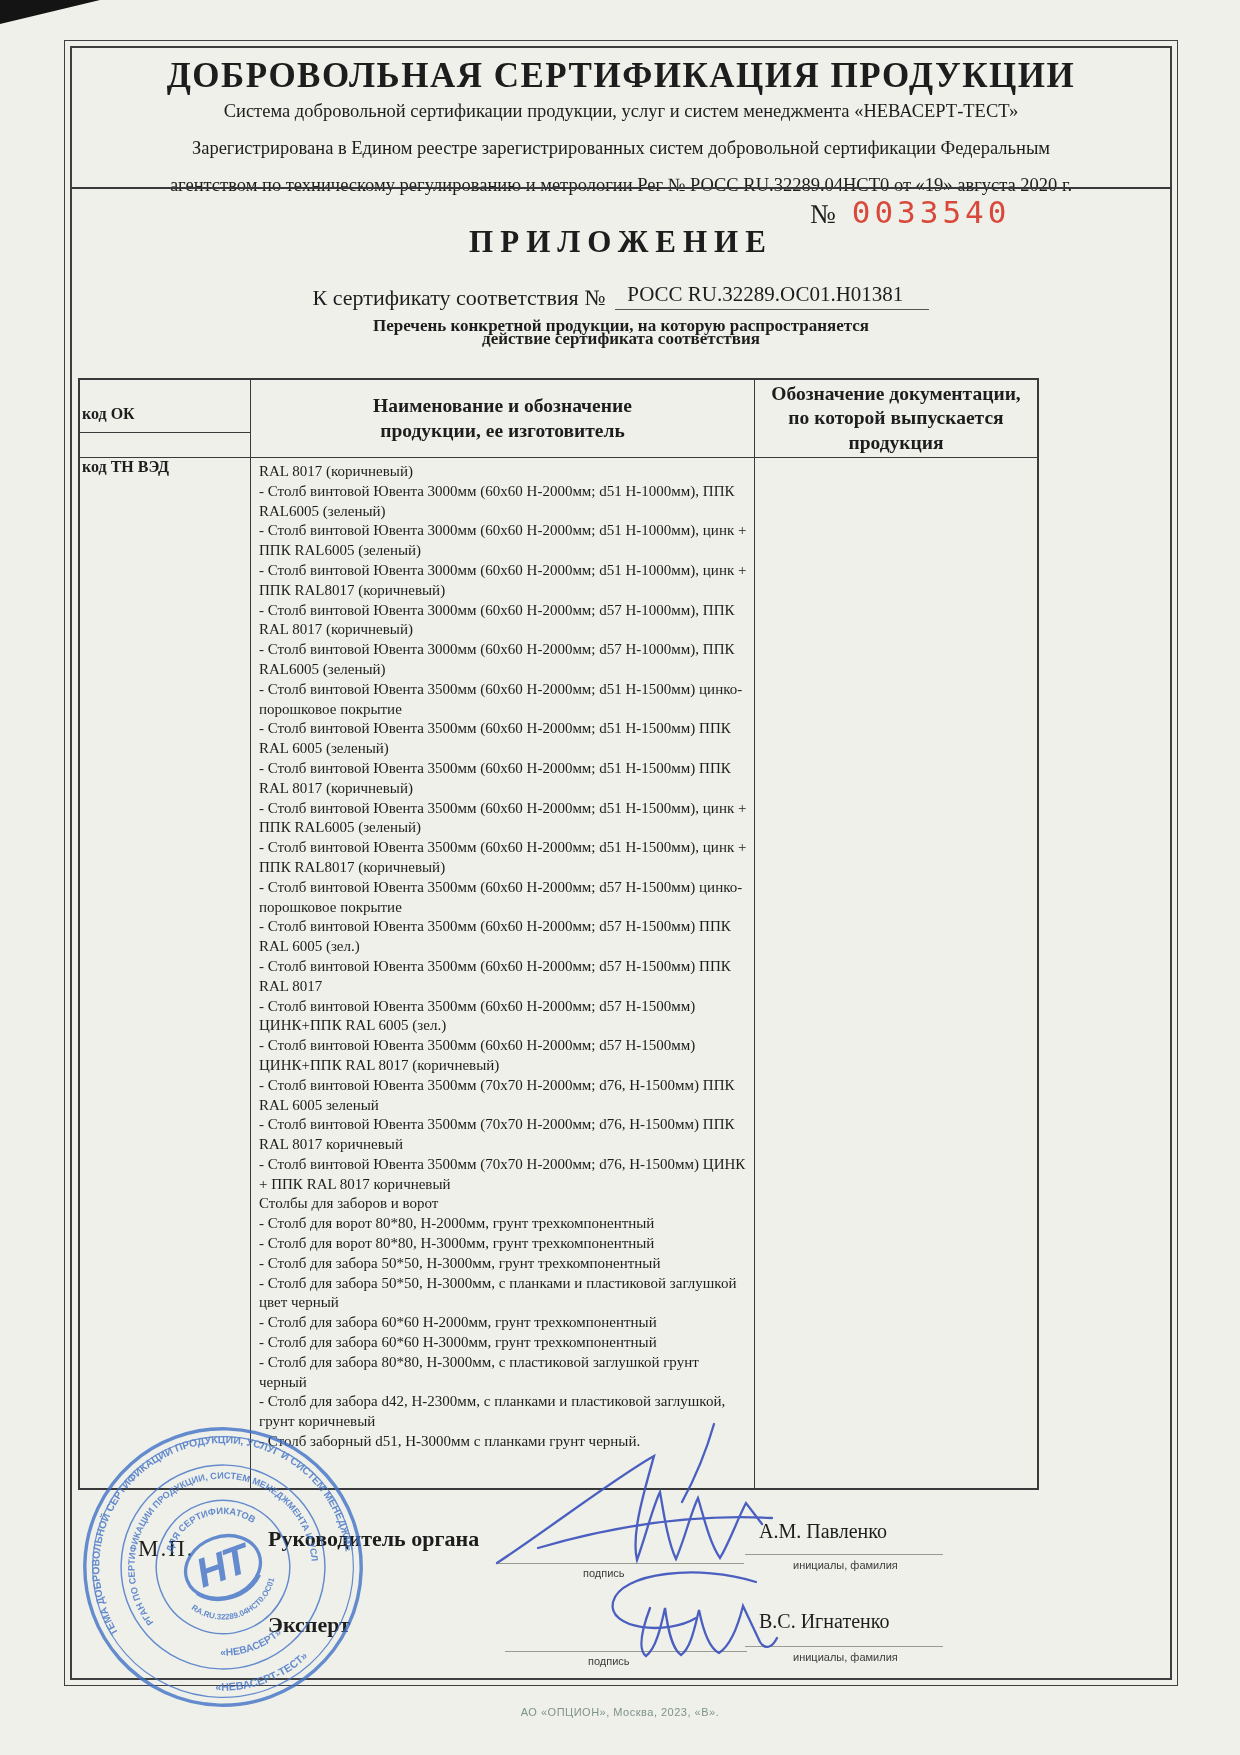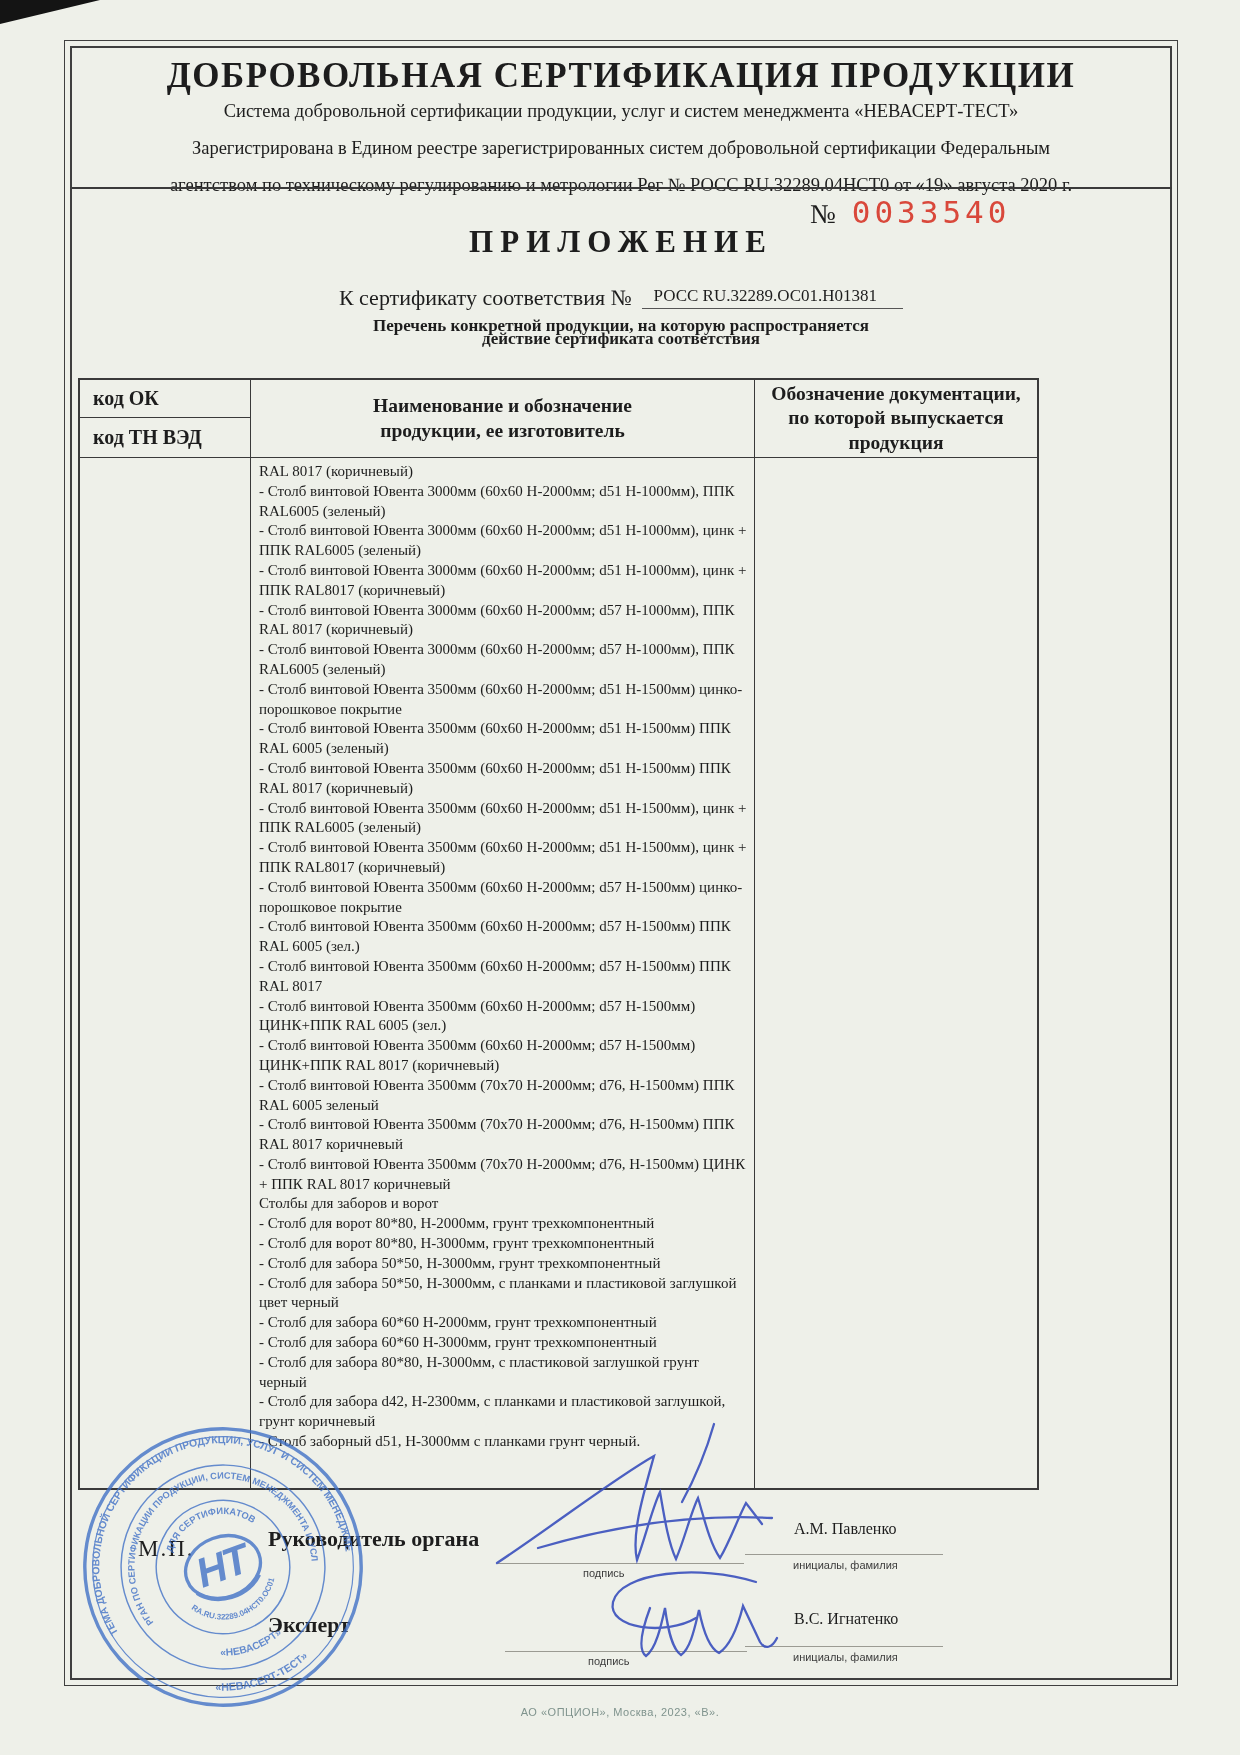--- a/index.html
+++ b/index.html
@@ -32,50 +32,50 @@
     font-family:"DejaVu Sans Mono", monospace;
     color:#d9483b; font-size:31px; letter-spacing:4px; margin-left:16px; font-weight:normal;
   }
   .appendix-title {
     position:absolute; left:64px; top:224px; width:1114px; text-align:center;
     font-size:31px; font-weight:bold; letter-spacing:7px;
   }
   .cert-line { position:absolute; left:64px; top:285px; width:1114px; text-align:center; font-size:22px; }
   .cert-value {
     display:inline-block; border-bottom:1.4px solid #555;
-    padding:0 26px 2px 12px; margin-left:10px; position:relative; top:-4px; font-size:17px;
+    padding:0 26px 2px 12px; margin-left:10px; position:relative; top:-4px; font-size:21px;
   }
   .desc-line { position:absolute; left:64px; width:1114px; text-align:center; font-weight:bold; font-size:17px; }
   .desc-1 { top:316px; }
   .desc-2 { top:329px; }
 
   .table {
     position:absolute; left:78px; top:378px; width:961px; height:1112px;
     border:2px solid #3a3a3a; box-sizing:border-box;
     display:grid; grid-template-columns:171px 504px 1fr; grid-template-rows:78px 1fr;
   }
   .cell { box-sizing:border-box; }
   .c1h, .c1b, .c2h, .c2b { border-right:1.6px solid #3a3a3a; }
   .c1h, .c2h, .c3h { border-bottom:1.6px solid #3a3a3a; }
-  .code-ok, .code-tnved { display:flex; align-items:center; padding-left:13px; font-weight:bold; font-size:20px; }
+  .code-ok, .code-tnved { display:flex; align-items:center; padding-left:2px; font-weight:bold; font-size:16px;margin-top:15px; }
   .code-ok { height:37px; border-bottom:1.6px solid #3a3a3a; }
   .code-tnved { height:38px; }
   .c2h, .c3h { display:flex; align-items:center; justify-content:center; text-align:center;
                font-weight:bold; font-size:19.5px; line-height:1.25; }
   .hdr-span { display:block; }
   .hdr-span.w2 { max-width:310px; }
   .hdr-span.w3 { max-width:252px; }
   .c2b { padding:4px 6px 0 8px; font-size:15px; line-height:19.8px; overflow:hidden; }
   .product-line { white-space:normal; }
 
   .mp-label { position:absolute; left:138px; top:1536px; font-size:23px; letter-spacing:2px; }
   .sig-label { position:absolute; left:268px; font-size:22px; font-weight:bold; }
   .lbl-head { top:1526px; }
   .lbl-expert { top:1612px; }
-  .sig-name { position:absolute; left:794px; font-size:16px; }
+  .sig-name { position:absolute; left:759px; font-size:20px; }
   .name-head { top:1520px; }
   .name-expert { top:1610px; }
   .rule { position:absolute; border-top:1.2px solid #9b9b93; }
   .sig-rule-1 { left:498px; top:1563px; width:246px; }
   .name-rule-1 { left:745px; top:1554px; width:198px; }
   .sig-rule-2 { left:505px; top:1651px; width:242px; }
   .name-rule-2 { left:745px; top:1646px; width:198px; }
   .caption { position:absolute; font-family:"Liberation Sans", sans-serif; font-size:11px; color:#3c3c3c; }
   .cap-sign-1 { left:583px; top:1567px; }
   .cap-name-1 { left:793px; top:1559px; }

